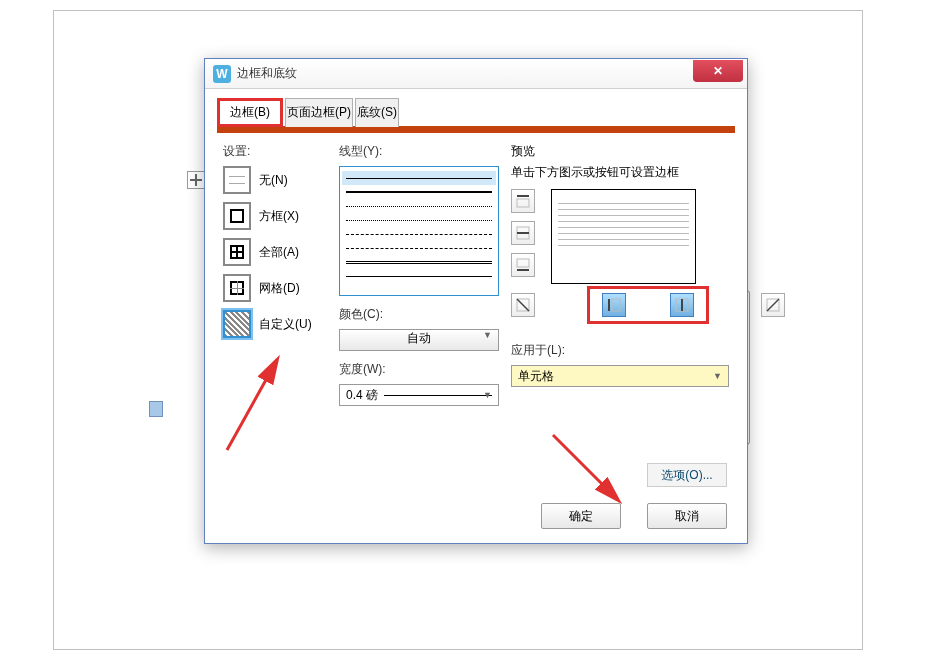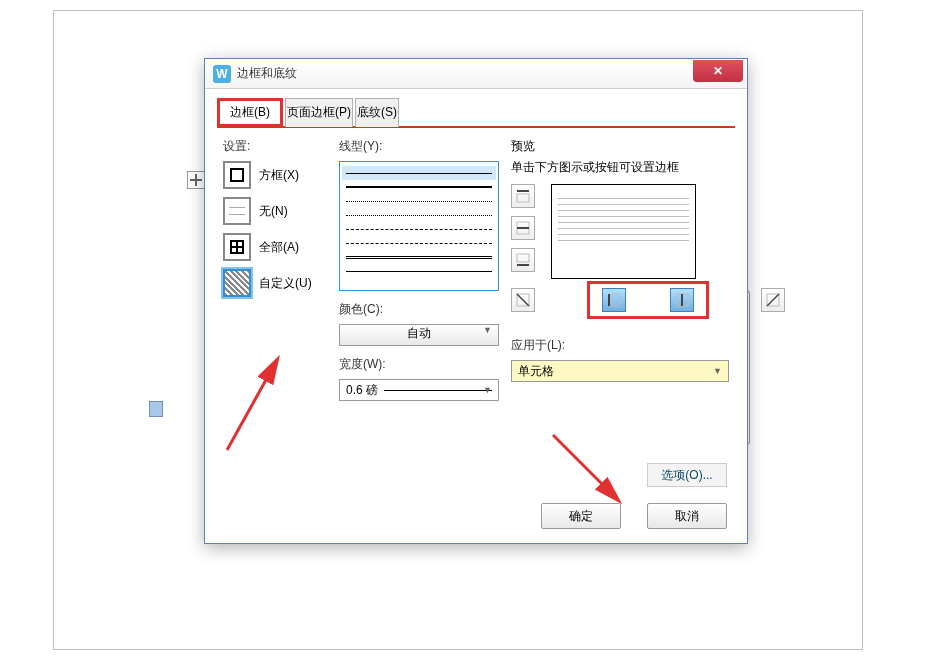--- a/index.html
+++ b/index.html
@@ -21,21 +21,21 @@
     
     .dialog { position: absolute; left: 204px; top: 58px; width: 544px; height: 486px; background: #fff; border: 1px solid #6080c0; box-shadow: 0 4px 16px rgba(0,0,0,0.3); }
     
     .title-bar { height: 30px; background: linear-gradient(to bottom, #fff 0%, #f4f4f4 100%); border-bottom: 1px solid #d0d0d0; display: flex; align-items: center; padding: 0 6px 0 8px; position: relative; }
     .app-icon { width: 18px; height: 18px; background: #4db0e0; border-radius: 3px; display: flex; align-items: center; justify-content: center; color: #fff; font-size: 12px; font-weight: bold; margin-right: 6px; }
     .title-text { font-size: 12px; color: #333; }
     .close-btn { position: absolute; right: 4px; top: 1px; width: 50px; height: 22px; background: linear-gradient(to bottom, #e25060 0%, #c03040 100%); border-radius: 0 0 4px 4px; display: flex; align-items: center; justify-content: center; cursor: pointer; }
     .close-x { color: #fff; font-size: 12px; font-weight: bold; }
     
     .tab-area { padding: 8px 12px 0 12px; }
-    .tabs { display: flex; border-bottom: 2px solid #c2410c; }
+    .tabs { display: flex; border-bottom: 7px solid #c2410c; }
     .tab { padding: 5px 1px; font-size: 12px; border: 1px solid #b0b0b0; border-bottom: none; margin-right: 2px; background: #f0f0f0; cursor: pointer; position: relative; top: 1px; }
     .tab.active { background: #fff; border-bottom: 1px solid #fff; }
     .red-box-tab { border: 3px solid #e03030 !important; padding: 3px 10px; }
     
     .dialog-body { padding: 10px 18px; display: flex; gap: 12px; height: 390px; }
     
     .settings-col { width: 104px; }
     .section-label { font-size: 12px; color: #333; margin-bottom: 6px; }
     .setting-item { display: flex; align-items: center; gap: 8px; margin-bottom: 8px; cursor: pointer; }
     .setting-icon { width: 28px; height: 28px; border: 2px solid #888; background: #fff; display: flex; align-items: center; justify-content: center; position: relative; }
@@ -135,30 +135,34 @@
       <div class="tab">页面边框(P)</div>
       <div class="tab">底纹(S)</div>
     </div>
   </div>
 
   <div class="dialog-body">
 
     <div class="settings-col">
       <div class="section-label">设置:</div>
       <div class="setting-item">
+        <div class="setting-icon icon-none"></div>
+        <span class="setting-text">无(N)</span>
+      </div>
+      <div class="setting-item">
         <div class="setting-icon icon-box"></div>
         <span class="setting-text">方框(X)</span>
       </div>
       <div class="setting-item">
-        <div class="setting-icon icon-none"></div>
-        <span class="setting-text">无(N)</span>
-      </div>
-      <div class="setting-item">
         <div class="setting-icon icon-all"></div>
         <span class="setting-text">全部(A)</span>
+      </div>
+      <div class="setting-item">
+        <div class="setting-icon icon-grid"></div>
+        <span class="setting-text">网格(D)</span>
       </div>
       <div class="setting-item">
         <div class="setting-icon icon-custom active"></div>
         <span class="setting-text">自定义(U)</span>
       </div>
     </div>
 
     <div class="style-col">
       <div class="section-label">线型(Y):</div>
       <div class="style-list">
@@ -188,21 +192,21 @@
           </div>
       </div>
       <div style="height:10px"></div>
       <div class="section-label">颜色(C):</div>
       <div class="color-select">
           <span>自动</span>
         </div>
       <div style="height:10px"></div>
       <div class="section-label">宽度(W):</div>
       <div class="width-select">
-          <span>0.6  磅</span>
+          <span>0.4  磅</span>
           <div class="width-line"></div>
         </div>
     </div>
 
     <div class="preview-col">
       <div class="preview-text">预览</div>
       <div class="preview-text">单击下方图示或按钮可设置边框</div>
       <div class="preview-main">
         <div class="preview-btnleft">
           <div class="pbtn">

